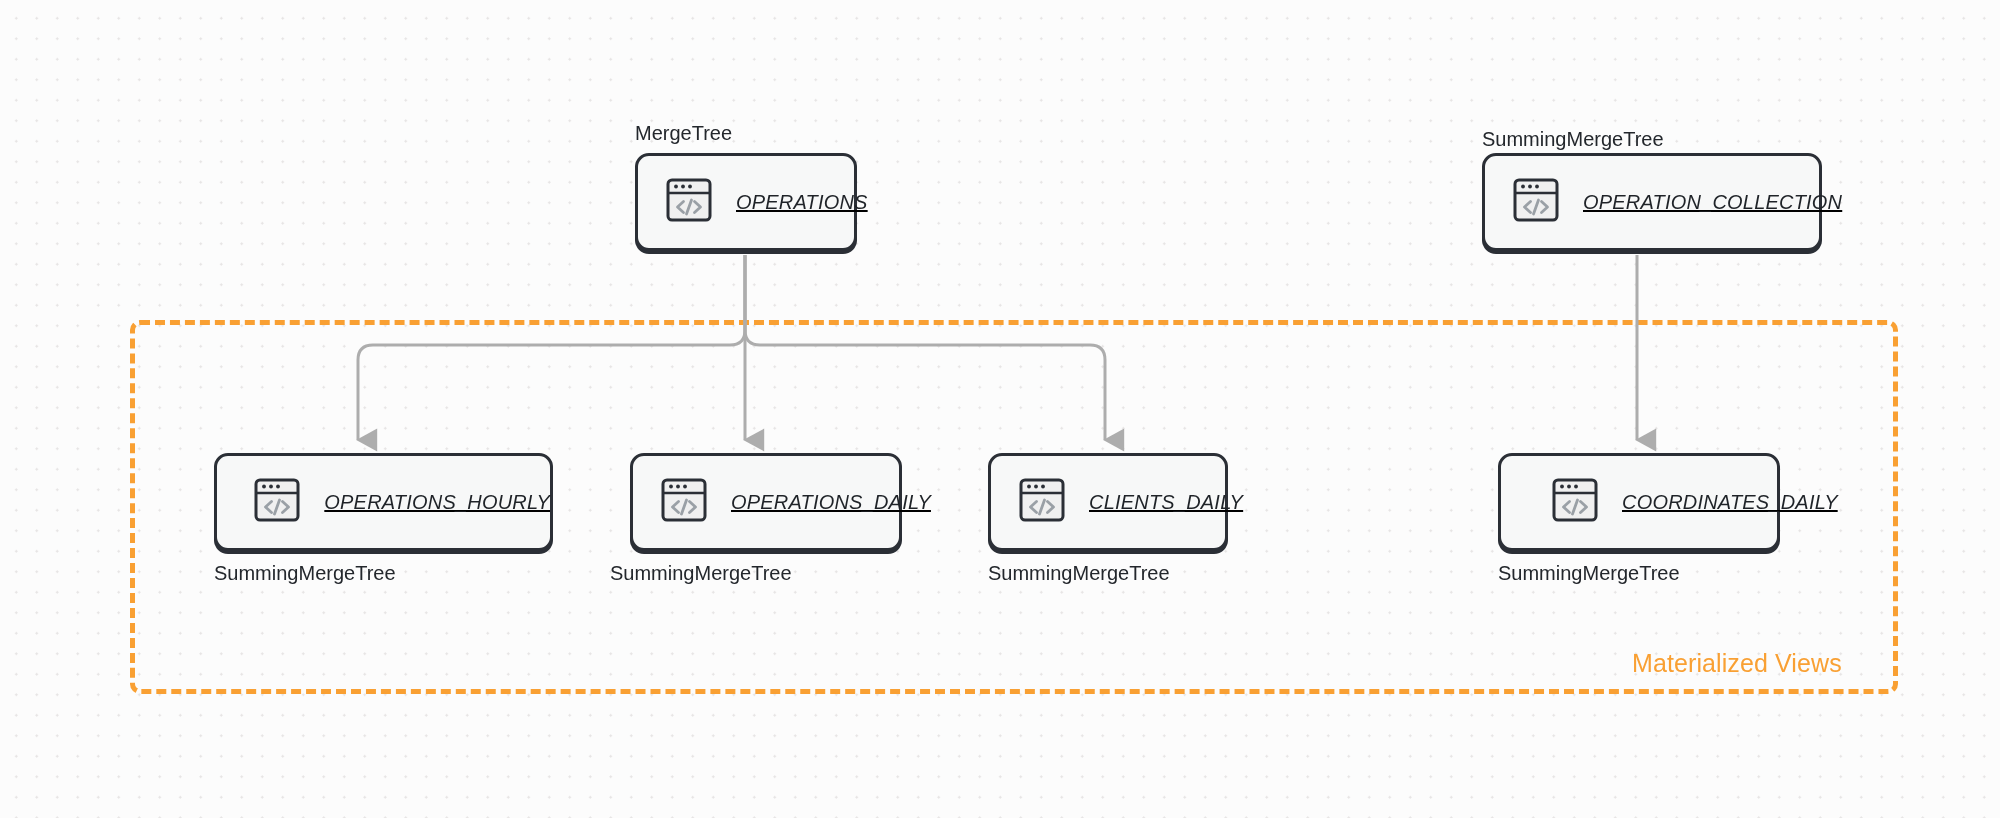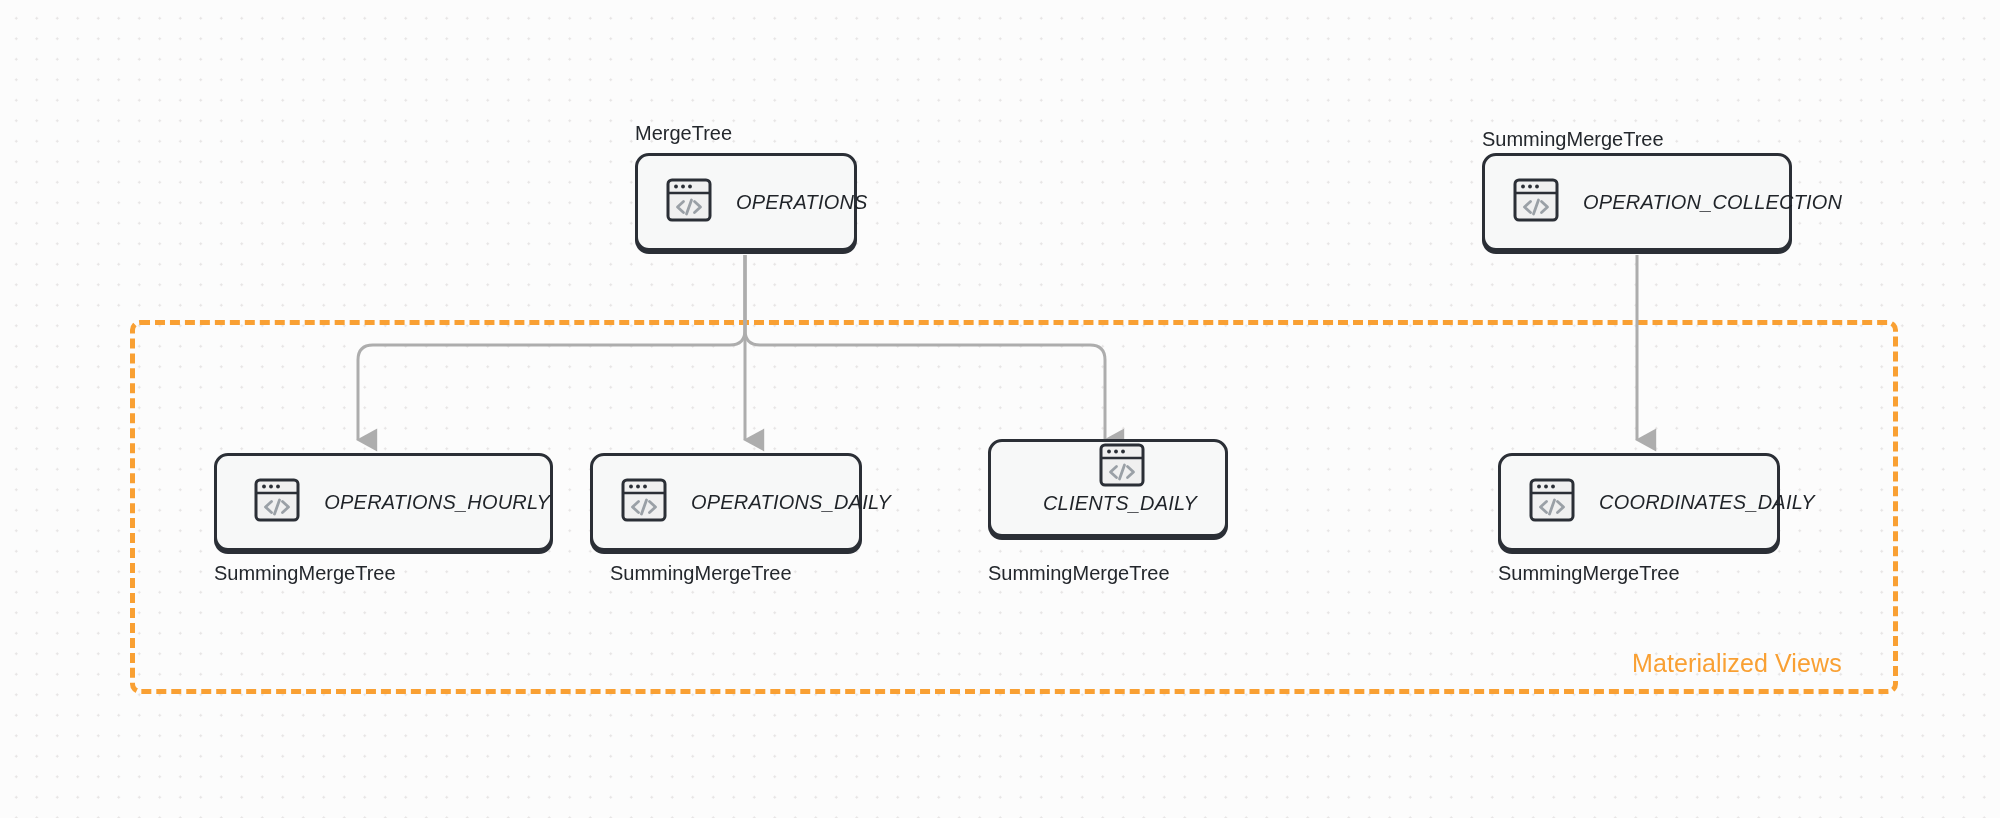--- a/index.html
+++ b/index.html
@@ -53,20 +53,21 @@
   
   .node {
     position: absolute;
     box-sizing: border-box;
     background: #f7f8f8;
     border: 3.5px solid #2b2f36;
     border-radius: 14px;
     display: flex;
     align-items: center;
     box-shadow: 0 3px 0 0 #2b2f36;
+    text-decoration: underline;
   }
   .node-icon {
     flex: 0 0 auto;
     margin-left: 28px;
   }
   .node-title {
     font-style: italic;
     font-size: 20px;
     color: #1f2328;
     white-space: nowrap;
@@ -122,21 +123,21 @@
         <path d="M17.5,24.5 L11.5,30 L17.5,35.5" fill="none" stroke="#9aa0a6" stroke-width="2.8" stroke-linecap="round" stroke-linejoin="round"></path>
         <path d="M28.5,24.5 L34.5,30 L28.5,35.5" fill="none" stroke="#9aa0a6" stroke-width="2.8" stroke-linecap="round" stroke-linejoin="round"></path>
         <line x1="25.5" y1="23" x2="20.5" y2="37" stroke="#9aa0a6" stroke-width="2.8" stroke-linecap="round"></line>
       </svg>
     </span>
     <span class="node-title">OPERATIONS</span>
   </div>
 
   <div class="engine-caption" style="left:1482px; top:128px; width:312px;">SummingMergeTree</div>
 
-  <div class="node" style="left:1482px; top:153px; width:310px; height:98px;">
+  <div class="node" style="left:1482px; top:153px; width:340px; height:98px;">
     <span class="node-icon">
       <svg width="46" height="46" viewBox="0 0 46 46" xmlns="http://www.w3.org/2000/svg">
         <rect x="2" y="3" width="42" height="40" rx="4" ry="4" fill="#f0f0f0" stroke="#2b2f36" stroke-width="3"></rect>
         <line x1="2" y1="16" x2="44" y2="16" stroke="#2b2f36" stroke-width="2.6"></line>
         <circle cx="10" cy="9.5" r="1.9" fill="#2b2f36"></circle>
         <circle cx="17" cy="9.5" r="1.9" fill="#2b2f36"></circle>
         <circle cx="24" cy="9.5" r="1.9" fill="#2b2f36"></circle>
         <path d="M17.5,24.5 L11.5,30 L17.5,35.5" fill="none" stroke="#9aa0a6" stroke-width="2.8" stroke-linecap="round" stroke-linejoin="round"></path>
         <path d="M28.5,24.5 L34.5,30 L28.5,35.5" fill="none" stroke="#9aa0a6" stroke-width="2.8" stroke-linecap="round" stroke-linejoin="round"></path>
         <line x1="25.5" y1="23" x2="20.5" y2="37" stroke="#9aa0a6" stroke-width="2.8" stroke-linecap="round"></line>
@@ -155,55 +156,55 @@
         <circle cx="24" cy="9.5" r="1.9" fill="#2b2f36"></circle>
         <path d="M17.5,24.5 L11.5,30 L17.5,35.5" fill="none" stroke="#9aa0a6" stroke-width="2.8" stroke-linecap="round" stroke-linejoin="round"></path>
         <path d="M28.5,24.5 L34.5,30 L28.5,35.5" fill="none" stroke="#9aa0a6" stroke-width="2.8" stroke-linecap="round" stroke-linejoin="round"></path>
         <line x1="25.5" y1="23" x2="20.5" y2="37" stroke="#9aa0a6" stroke-width="2.8" stroke-linecap="round"></line>
       </svg>
     </span>
     <span class="node-title">OPERATIONS_HOURLY</span>
   </div>
   <div class="engine-caption" style="left:214px; top:562px; width:289px;">SummingMergeTree</div>
 
-  <div class="node" style="left:590px; top:453px; width:272px; height:98px;">
+  <div class="node" style="left:630px; top:453px; width:272px; height:98px;">
     <span class="node-icon">
       <svg width="46" height="46" viewBox="0 0 46 46" xmlns="http://www.w3.org/2000/svg">
         <rect x="2" y="3" width="42" height="40" rx="4" ry="4" fill="#f0f0f0" stroke="#2b2f36" stroke-width="3"></rect>
         <line x1="2" y1="16" x2="44" y2="16" stroke="#2b2f36" stroke-width="2.6"></line>
         <circle cx="10" cy="9.5" r="1.9" fill="#2b2f36"></circle>
         <circle cx="17" cy="9.5" r="1.9" fill="#2b2f36"></circle>
         <circle cx="24" cy="9.5" r="1.9" fill="#2b2f36"></circle>
         <path d="M17.5,24.5 L11.5,30 L17.5,35.5" fill="none" stroke="#9aa0a6" stroke-width="2.8" stroke-linecap="round" stroke-linejoin="round"></path>
         <path d="M28.5,24.5 L34.5,30 L28.5,35.5" fill="none" stroke="#9aa0a6" stroke-width="2.8" stroke-linecap="round" stroke-linejoin="round"></path>
         <line x1="25.5" y1="23" x2="20.5" y2="37" stroke="#9aa0a6" stroke-width="2.8" stroke-linecap="round"></line>
       </svg>
     </span>
     <span class="node-title">OPERATIONS_DAILY</span>
   </div>
   <div class="engine-caption" style="left:610px; top:562px; width:272px;">SummingMergeTree</div>
 
-  <div class="node" style="left:988px; top:439px; width:240px; height:98px;flex-direction:column;">
+  <div class="node" style="left:988px; top:453px; width:240px; height:98px;">
     <span class="node-icon">
       <svg width="46" height="46" viewBox="0 0 46 46" xmlns="http://www.w3.org/2000/svg">
         <rect x="2" y="3" width="42" height="40" rx="4" ry="4" fill="#f0f0f0" stroke="#2b2f36" stroke-width="3"></rect>
         <line x1="2" y1="16" x2="44" y2="16" stroke="#2b2f36" stroke-width="2.6"></line>
         <circle cx="10" cy="9.5" r="1.9" fill="#2b2f36"></circle>
         <circle cx="17" cy="9.5" r="1.9" fill="#2b2f36"></circle>
         <circle cx="24" cy="9.5" r="1.9" fill="#2b2f36"></circle>
         <path d="M17.5,24.5 L11.5,30 L17.5,35.5" fill="none" stroke="#9aa0a6" stroke-width="2.8" stroke-linecap="round" stroke-linejoin="round"></path>
         <path d="M28.5,24.5 L34.5,30 L28.5,35.5" fill="none" stroke="#9aa0a6" stroke-width="2.8" stroke-linecap="round" stroke-linejoin="round"></path>
         <line x1="25.5" y1="23" x2="20.5" y2="37" stroke="#9aa0a6" stroke-width="2.8" stroke-linecap="round"></line>
       </svg>
     </span>
     <span class="node-title">CLIENTS_DAILY</span>
   </div>
   <div class="engine-caption" style="left:988px; top:562px; width:240px;">SummingMergeTree</div>
 
-  <div class="node" style="left:1498px; top:453px; width:282px; height:98px;">
+  <div class="node" style="left:1498px; top:453px; width:282px; height:98px;padding-left:23px;">
     <span class="node-icon">
       <svg width="46" height="46" viewBox="0 0 46 46" xmlns="http://www.w3.org/2000/svg">
         <rect x="2" y="3" width="42" height="40" rx="4" ry="4" fill="#f0f0f0" stroke="#2b2f36" stroke-width="3"></rect>
         <line x1="2" y1="16" x2="44" y2="16" stroke="#2b2f36" stroke-width="2.6"></line>
         <circle cx="10" cy="9.5" r="1.9" fill="#2b2f36"></circle>
         <circle cx="17" cy="9.5" r="1.9" fill="#2b2f36"></circle>
         <circle cx="24" cy="9.5" r="1.9" fill="#2b2f36"></circle>
         <path d="M17.5,24.5 L11.5,30 L17.5,35.5" fill="none" stroke="#9aa0a6" stroke-width="2.8" stroke-linecap="round" stroke-linejoin="round"></path>
         <path d="M28.5,24.5 L34.5,30 L28.5,35.5" fill="none" stroke="#9aa0a6" stroke-width="2.8" stroke-linecap="round" stroke-linejoin="round"></path>
         <line x1="25.5" y1="23" x2="20.5" y2="37" stroke="#9aa0a6" stroke-width="2.8" stroke-linecap="round"></line>

